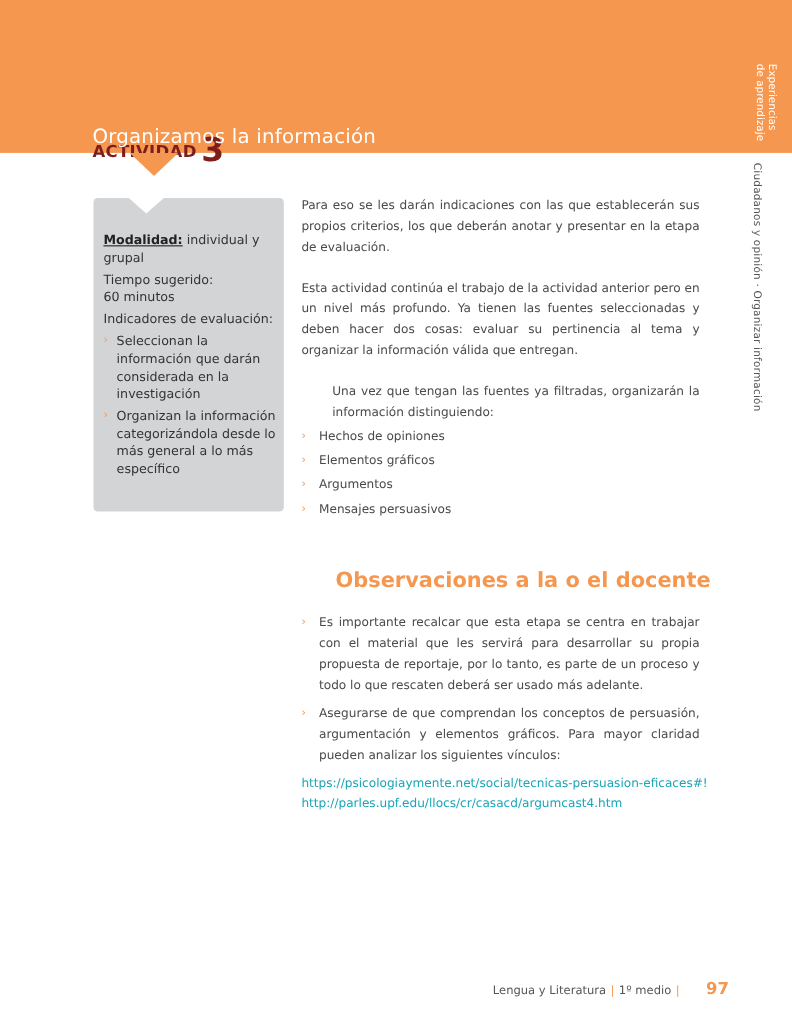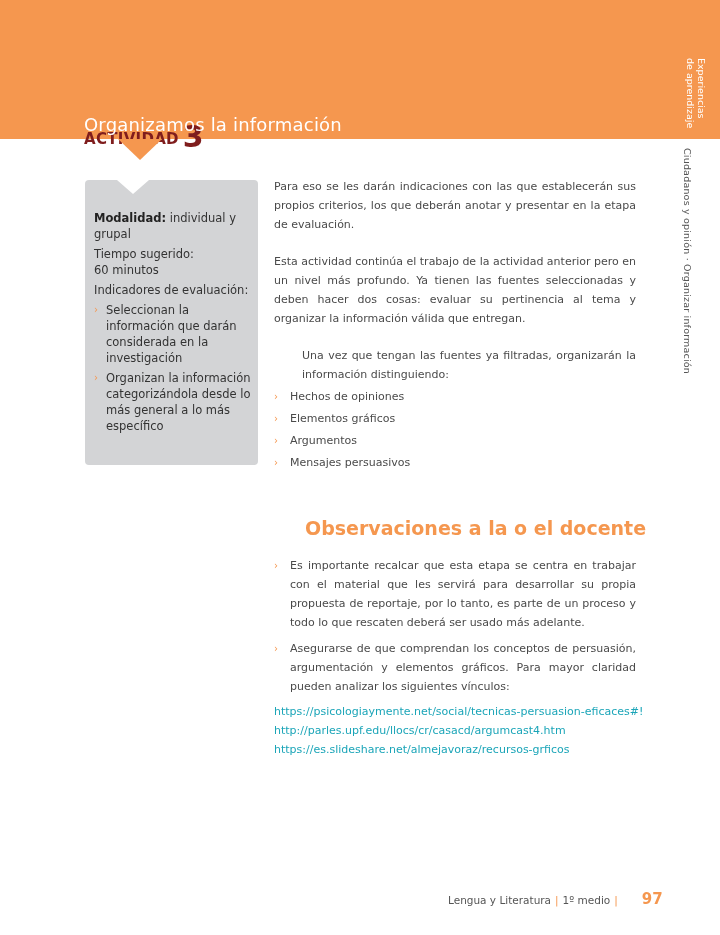--- a/index.html
+++ b/index.html
@@ -47,21 +47,21 @@
   .infobox-notch {
     position:absolute; left:32px; top:0; width:0; height:0;
     border-left:16px solid transparent; border-right:16px solid transparent;
     border-top:14px solid #ffffff;
   }
   .infobox-content {
     position:absolute; left:9px; top:30px; width:160px;
     font-size:11.5px; line-height:16px; color:#333;
   }
   .infobox-content p { margin:0 0 4px 0; }
-  .infobox-content b { font-weight:bold; color:#222; }
+  .infobox-content b { font-weight:bold; color:#222;text-decoration:underline; }
   .ib-list { list-style:none; margin:0; padding:0; }
   .ib-list li { position:relative; padding-left:12px; margin-bottom:4px; }
   .bullet {
     position:absolute; left:0; top:0; color:#f5974f; font-size:10px;
   }
   .main {
     position:absolute; left:274px; top:177px; width:362px;
     font-size:11px; line-height:19px; color:#4a4a4a; text-align:justify;
   }
   .main p { margin:0 0 18px 0; }
@@ -136,18 +136,17 @@
 <div class="obs-title">Observaciones a la o el docente</div>
 <div class="obs">
   <ul>
     <li><span class="bullet">›</span><span>Es importante recalcar que esta etapa se centra en trabajar con el material que les servirá para desarrollar su propia propuesta de reportaje, por lo tanto, es parte de un proceso y todo lo que rescaten deberá ser usado más adelante.</span></li>
     <li><span class="bullet">›</span><span>Asegurarse de que comprendan los conceptos de persuasión, argumentación y elementos gráficos. Para mayor claridad pueden analizar los siguientes vínculos:</span></li>
   </ul>
 </div>
 <div class="links">
   <a>https://psicologiaymente.net/social/tecnicas-persuasion-eficaces#!</a>
   <a>http://parles.upf.edu/llocs/cr/casacd/argumcast4.htm</a>
-  <a>https://es.slideshare.net/almejavoraz/recursos-grficos</a>
 </div>
 
 <div class="footer">
   <span>Lengua y Literatura</span><span class="sep">|</span><span>1º medio</span><span class="sep">|</span><span class="pg">97</span>
 </div>
 
 </body></html>

